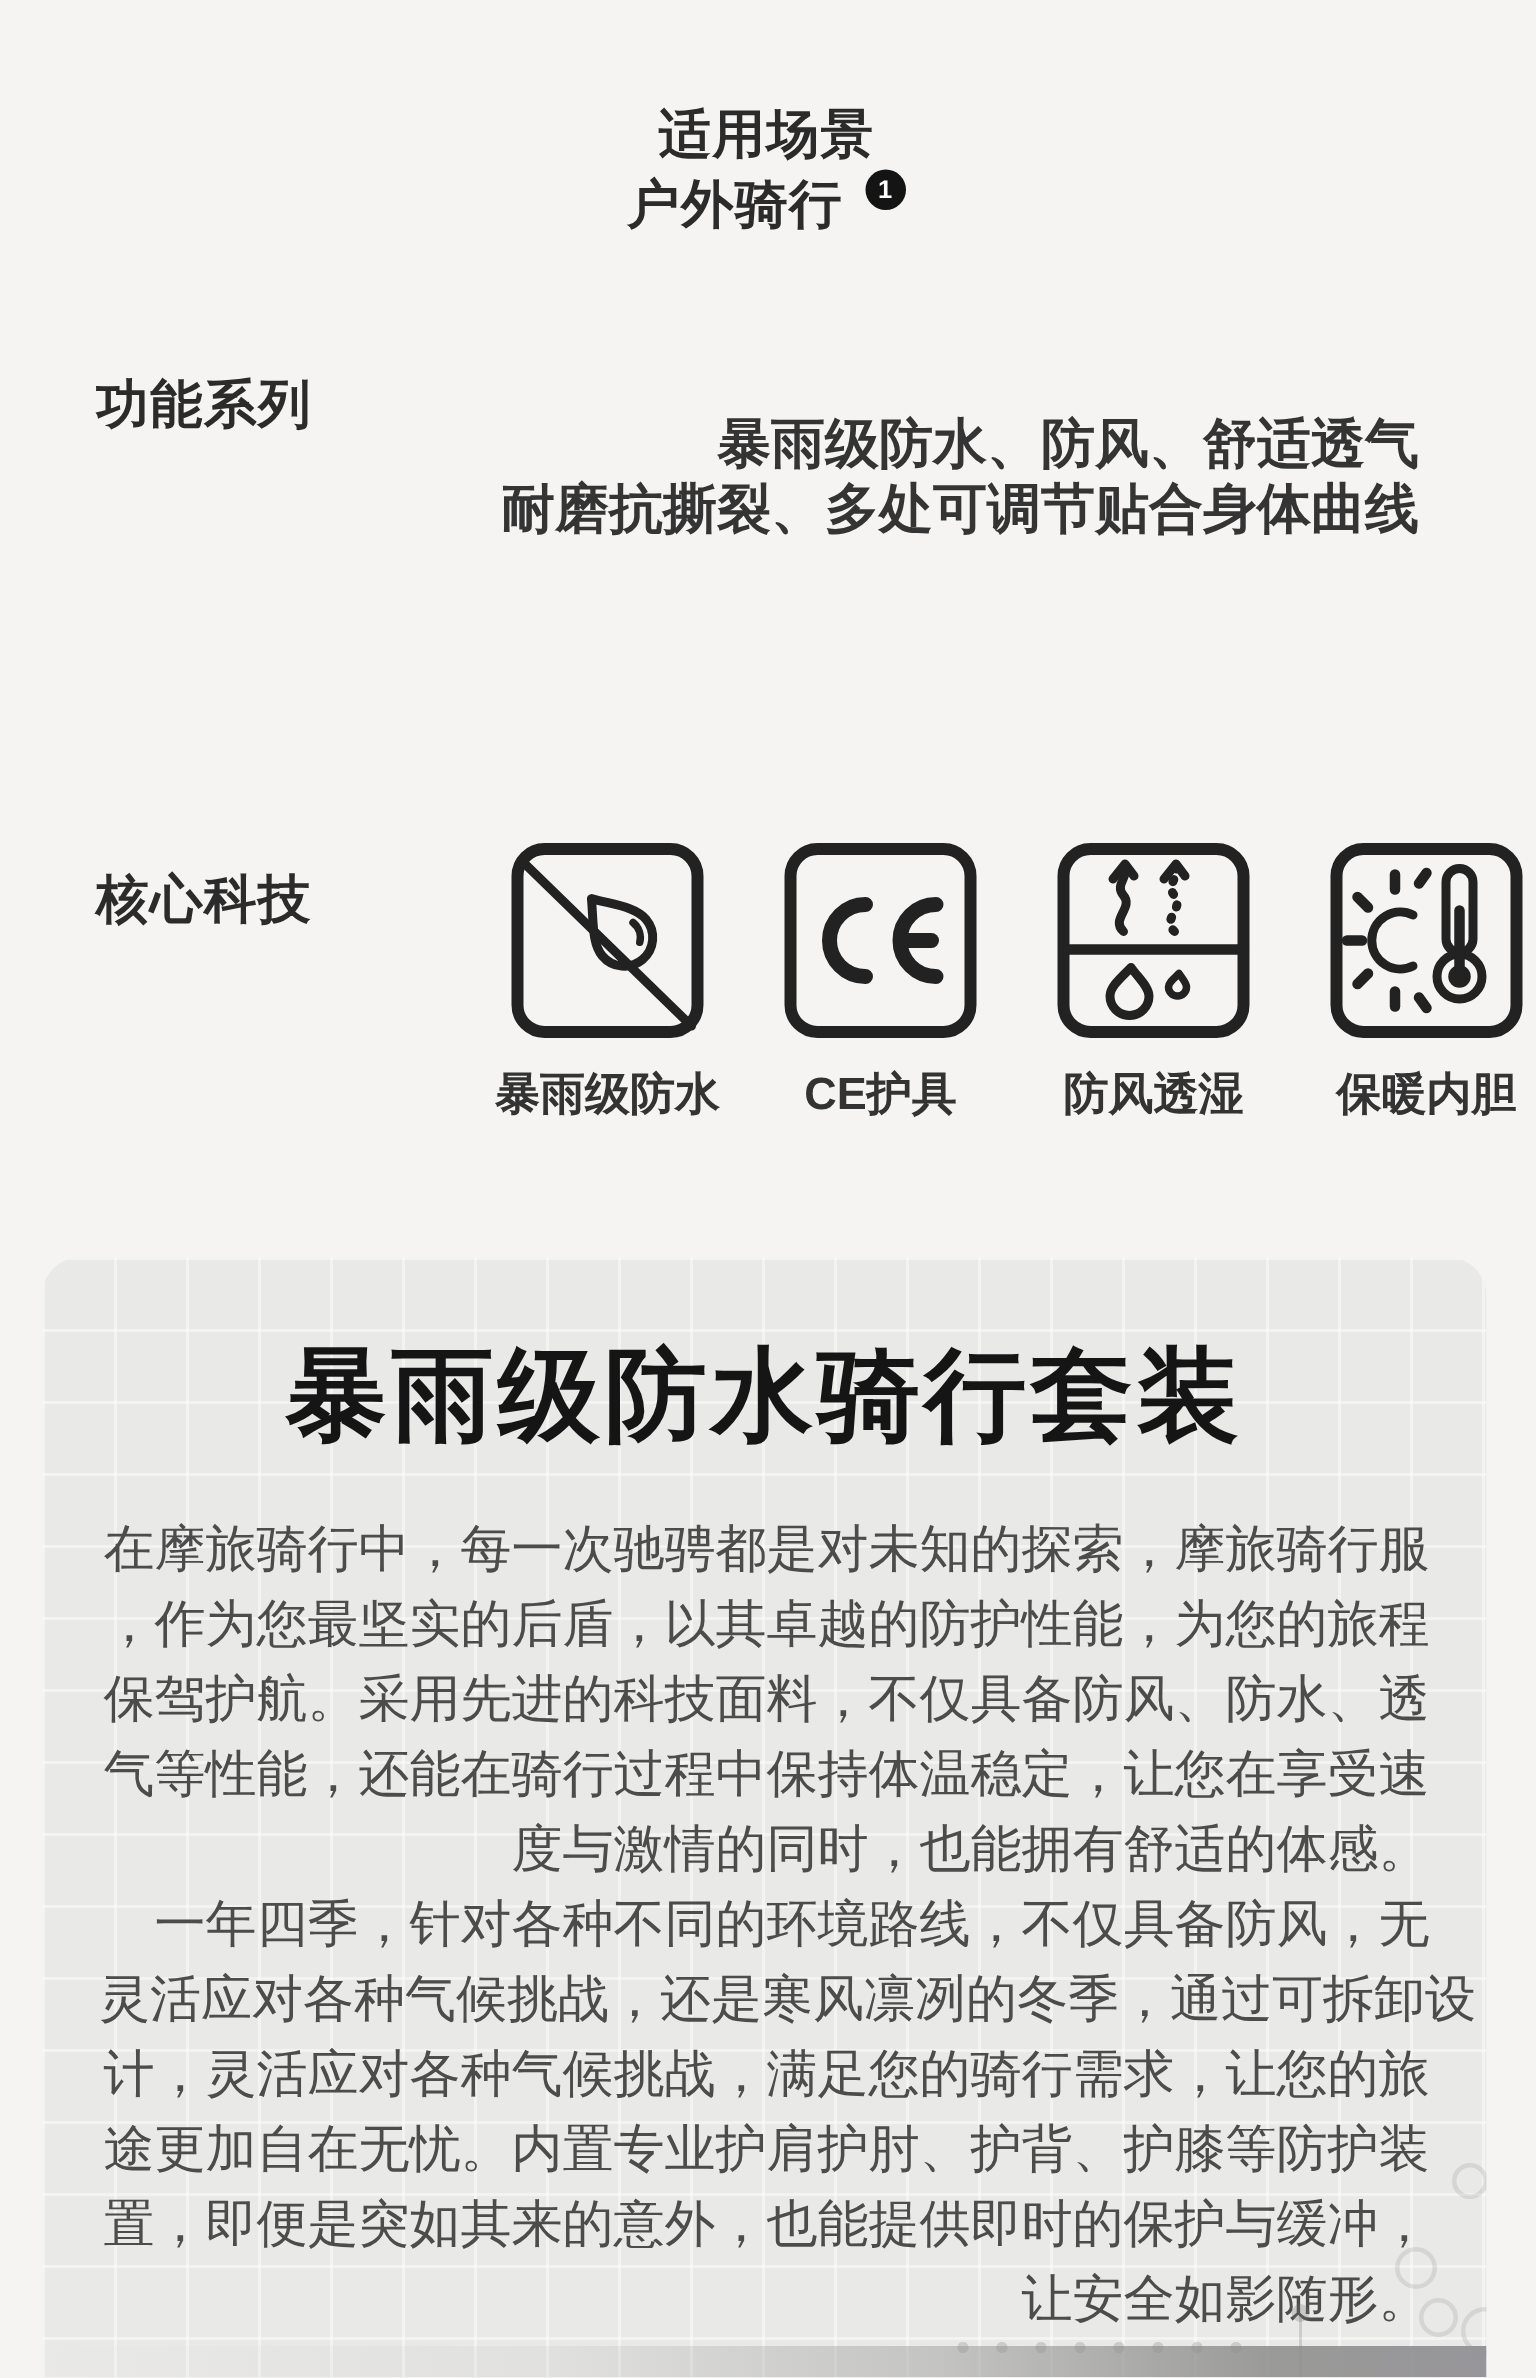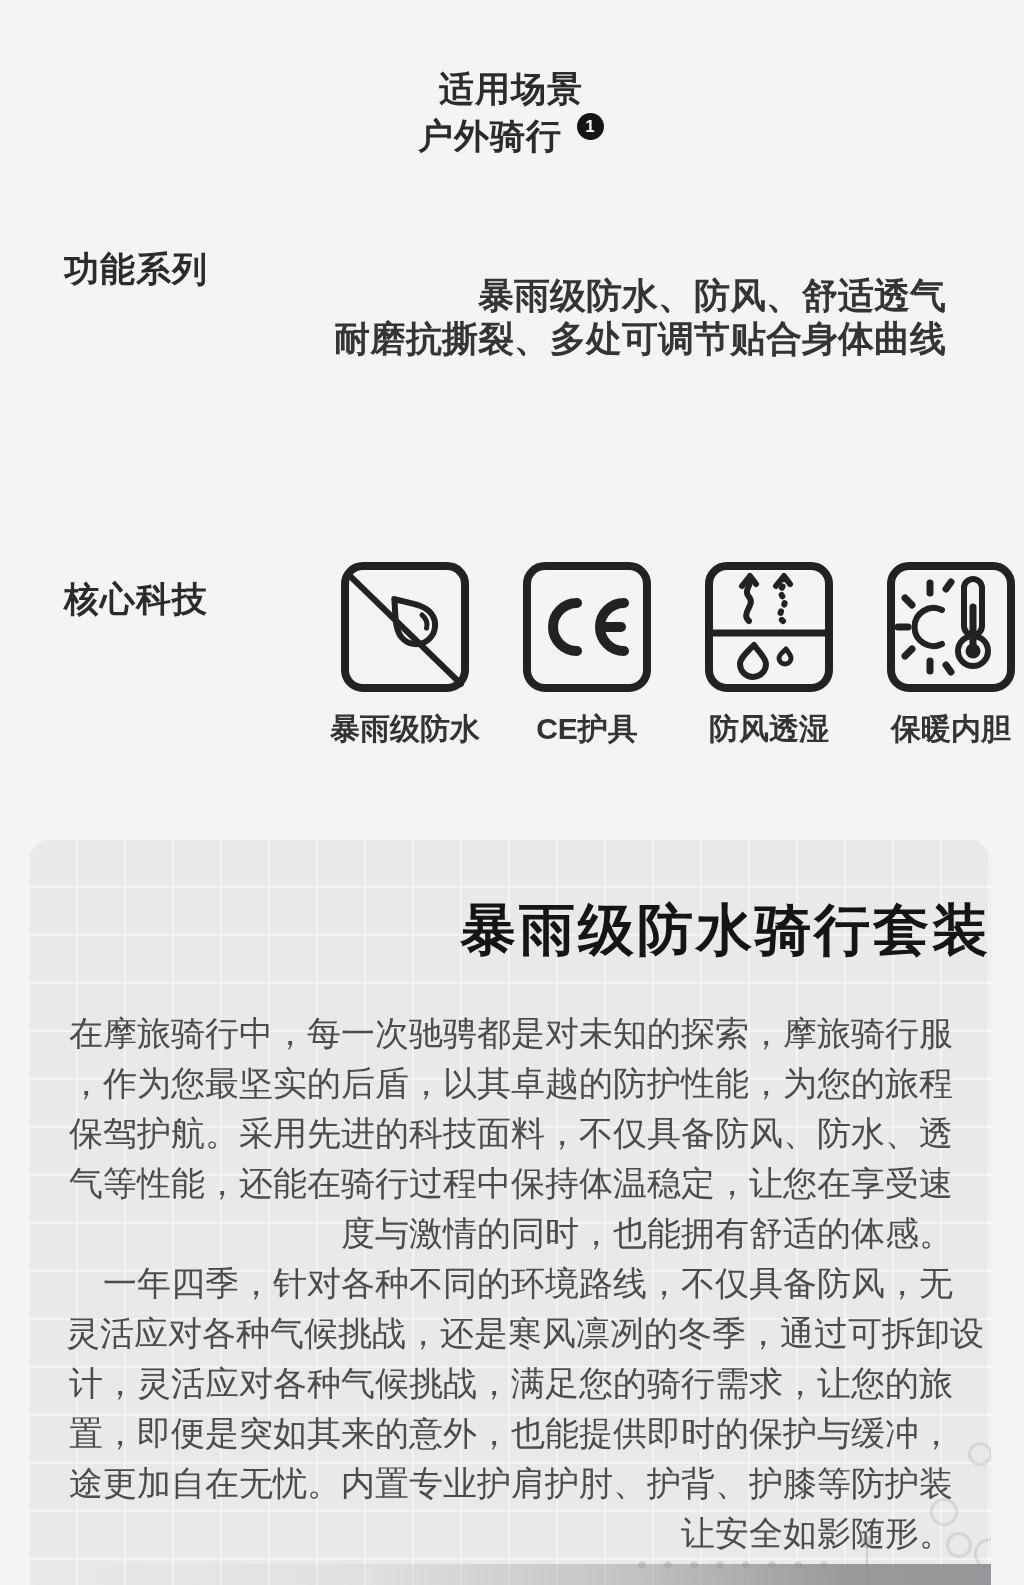--- a/index.html
+++ b/index.html
@@ -67,22 +67,22 @@
     border-radius:26px 26px 0 0;
     background-color:#e9e9e7;
     background-image:
       linear-gradient(rgba(255,255,255,0.45) 2px, transparent 2px),
       linear-gradient(90deg, rgba(255,255,255,0.45) 2px, transparent 2px);
     background-size:48px 48px;
     overflow:hidden;
   }
   .card-title{
     margin-top:56px;
-    text-align:right;
-    font-size:56px;line-height:72px;font-weight:900;
+    text-align:center;
+    font-size:68px;line-height:72px;font-weight:900;
     color:#151515;letter-spacing:3px;
   }
   .card-body{
     margin-top:42px;
     padding:0 38px;
   }
   .body-line{
     font-size:34px;line-height:50px;font-weight:500;
     color:#4c4c4c;text-align:right;white-space:nowrap;
   }
@@ -194,22 +194,22 @@
 
     <div class="card-body">
       <div class="body-line">在摩旅骑行中，每一次驰骋都是对未知的探索，摩旅骑行服</div>
       <div class="body-line">，作为您最坚实的后盾，以其卓越的防护性能，为您的旅程</div>
       <div class="body-line">保驾护航。采用先进的科技面料，不仅具备防风、防水、透</div>
       <div class="body-line">气等性能，还能在骑行过程中保持体温稳定，让您在享受速</div>
       <div class="body-line">度与激情的同时，也能拥有舒适的体感。</div>
       <div class="body-line">一年四季，针对各种不同的环境路线，不仅具备防风，无</div>
       <div class="body-line">灵活应对各种气候挑战，还是寒风凛冽的冬季，通过可拆卸设</div>
       <div class="body-line">计，灵活应对各种气候挑战，满足您的骑行需求，让您的旅</div>
+      <div class="body-line">途更加自在无忧。内置专业护肩护肘、护背、护膝等防护装</div>
       <div class="body-line">置，即便是突如其来的意外，也能提供即时的保护与缓冲，</div>
-      <div class="body-line">途更加自在无忧。内置专业护肩护肘、护背、护膝等防护装</div>
       <div class="body-line">让安全如影随形。</div>
     </div>
 
     <div class="deco deco-dots"></div>
     <div class="deco deco-pin-line"></div>
     <div class="deco deco-pin-dot"></div>
     <div class="deco deco-ring" style="left:940px;top:604px;width:18px;height:18px;"></div>
     <div class="deco deco-ring" style="left:902px;top:660px;width:22px;height:22px;"></div>
     <div class="deco deco-ring" style="left:918px;top:694px;width:20px;height:20px;"></div>
     <div class="deco deco-ring" style="left:946px;top:700px;width:26px;height:26px;"></div>

